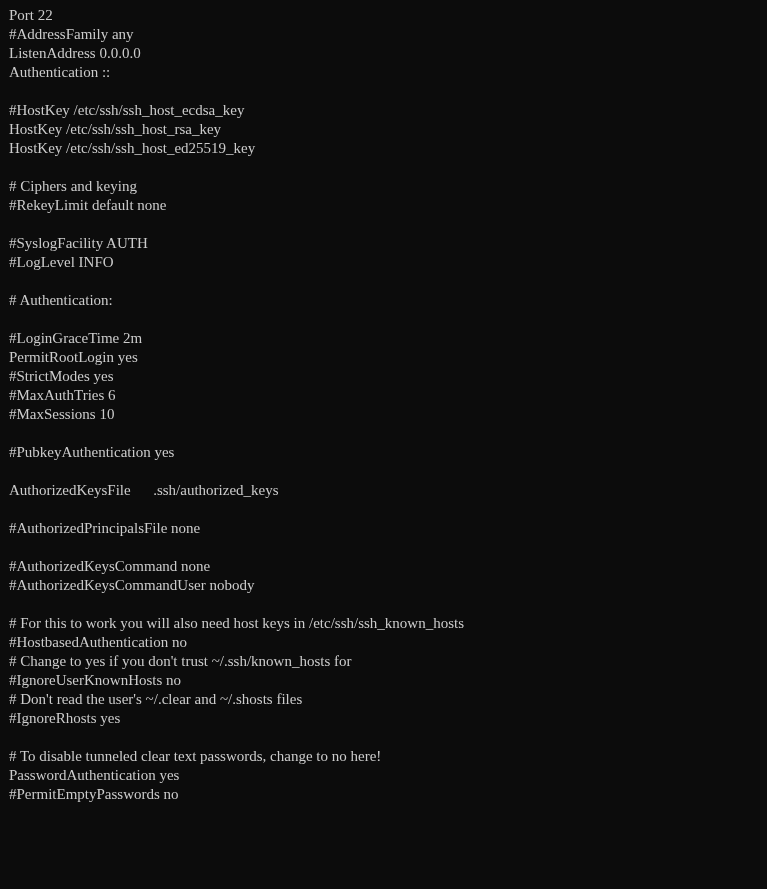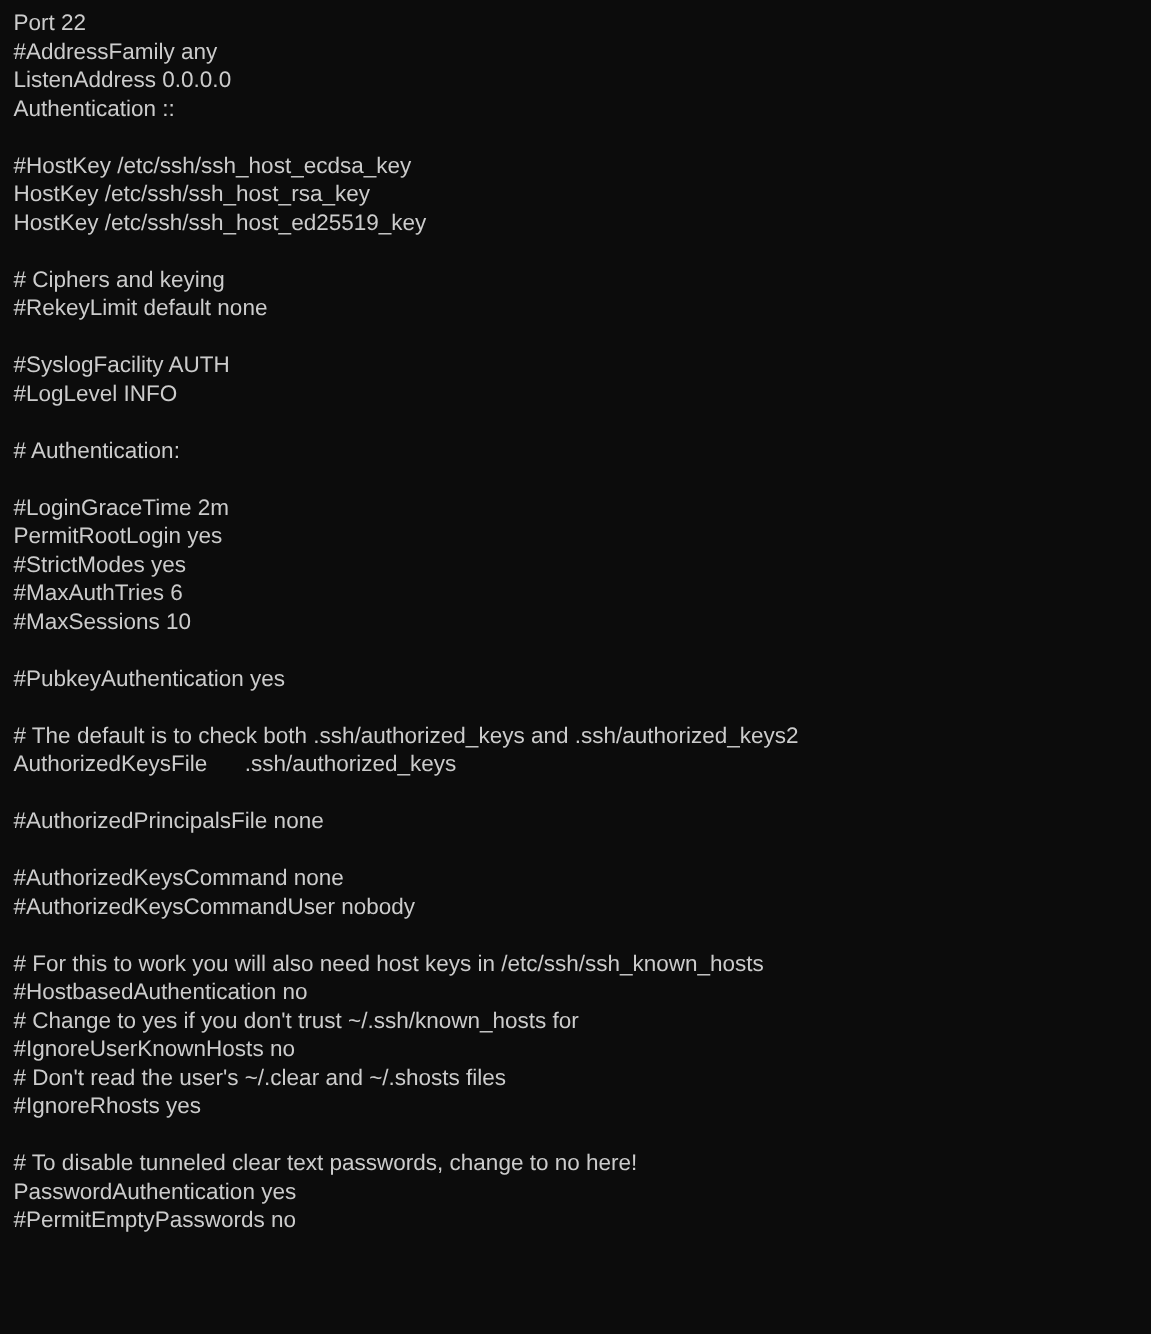--- a/index.html
+++ b/index.html
@@ -10,21 +10,21 @@
     width: 767px;
     height: 889px;
     overflow: hidden;
     background: #0c0c0c;
   }
   .terminal {
     box-sizing: border-box;
     width: 767px;
     height: 889px;
     padding: 6px 0 0 9px;
-    font-family: Liberation Sans, sans-serif;
+    font-family: Liberation Serif, serif;
     font-size: 15px;
     line-height: 19px;
     letter-spacing: 0;
     color: #cccccc;
     overflow: hidden;
   }
   .line {
     white-space: pre;
     min-height: 19px;
   }
@@ -51,21 +51,20 @@
     <div class="line"># Authentication:</div>
     <div class="line"></div>
     <div class="line">#LoginGraceTime 2m</div>
     <div class="line">PermitRootLogin yes</div>
     <div class="line">#StrictModes yes</div>
     <div class="line">#MaxAuthTries 6</div>
     <div class="line">#MaxSessions 10</div>
     <div class="line"></div>
     <div class="line">#PubkeyAuthentication yes</div>
     <div class="line"></div>
-    <div class="line"># The default is to check both .ssh/authorized_keys and .ssh/authorized_keys2</div>
     <div class="line">AuthorizedKeysFile      .ssh/authorized_keys</div>
     <div class="line"></div>
     <div class="line">#AuthorizedPrincipalsFile none</div>
     <div class="line"></div>
     <div class="line">#AuthorizedKeysCommand none</div>
     <div class="line">#AuthorizedKeysCommandUser nobody</div>
     <div class="line"></div>
     <div class="line"># For this to work you will also need host keys in /etc/ssh/ssh_known_hosts</div>
     <div class="line">#HostbasedAuthentication no</div>
     <div class="line"># Change to yes if you don't trust ~/.ssh/known_hosts for</div>

